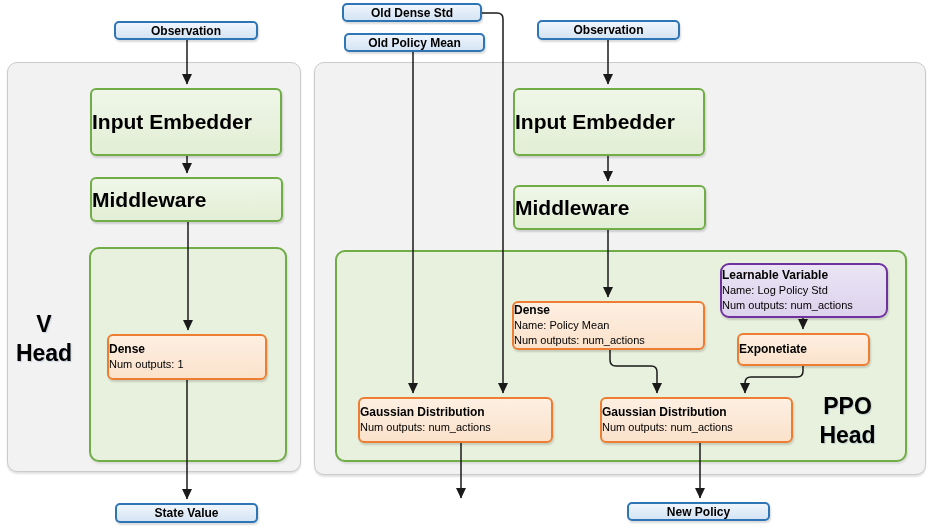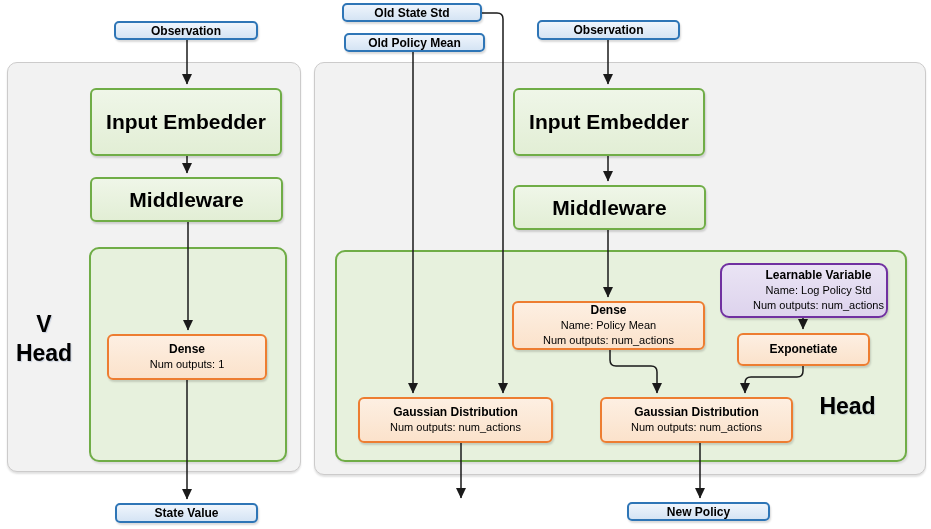--- a/index.html
+++ b/index.html
@@ -12,37 +12,37 @@
     position:absolute;background:#f2f2f2;border:1.5px solid #cccbcb;border-radius:10px;
     box-shadow:0 2px 2px rgba(0,0,0,0.12);
   }
   
   .container-green{
     position:absolute;background:#e7f1dd;border:2.5px solid #70ad47;border-radius:10px;
     box-shadow:1px 2px 2px rgba(0,0,0,0.10);
   }
   
   .node{
-    position:absolute;display:flex;flex-direction:column;align-items:center;justify-content:center;
+    position:absolute;display:flex;flex-direction:column;align-items:flex-start;justify-content:center;
     text-align:center;box-sizing:border-box;border-radius:6px;
     box-shadow:1px 2px 2px rgba(0,0,0,0.15);
   }
   .node .title{font-weight:bold;font-size:12px;line-height:15px;}
   .node .detail{font-weight:normal;font-size:11px;line-height:15px;}
   .green-node{
     background:linear-gradient(180deg,#eff6e8 0%,#e2eed5 100%);
     border:2.5px solid #70ad47;font-weight:bold;font-size:21px;
   }
   .orange-node{
     background:linear-gradient(180deg,#fdefe2 0%,#fbe2cb 100%);
     border:2.5px solid #ed7d31;
   }
   .purple-node{
     background:linear-gradient(180deg,#eae4f4 0%,#ddd3ed 100%);
-    border:2.5px solid #7030a0;border-radius:9px;padding-left:29px;
+    border:2.5px solid #7030a0;border-radius:9px;
   }
   .blue-label{
     position:absolute;display:flex;align-items:center;justify-content:center;box-sizing:border-box;
     background:linear-gradient(180deg,#eff5fc 0%,#d5e4f4 100%);
     border:2.5px solid #2e75b6;border-radius:5px;
     font-weight:bold;font-size:12px;box-shadow:1px 2px 2px rgba(0,0,0,0.15);
   }
   .head-label{
     position:absolute;text-align:center;font-weight:bold;font-size:23px;line-height:29px;
     text-shadow:1px 1px 1px rgba(120,140,180,0.35);
@@ -82,21 +82,21 @@
       <path d="M803,366 V371 Q803,377 797,377 H751 Q745,377 745,383 V393" marker-end="url(#arw)"></path>
       <path d="M461,443 V498" marker-end="url(#arw)"></path>
       <path d="M700,443 V498" marker-end="url(#arw)"></path>
     </g>
   </svg>
 
   <div class="blue-label" style="left:114px;top:21px;width:144px;height:19px;">
       <span>Observation</span>
     </div>
   <div class="blue-label" style="left:342px;top:3px;width:140px;height:19px;">
-      <span>Old State Std</span>
+      <span>Old Dense Std</span>
     </div>
   <div class="blue-label" style="left:344px;top:33px;width:141px;height:19px;align-items:flex-end;">
       <span>Old Policy Mean</span>
     </div>
   <div class="blue-label" style="left:537px;top:20px;width:143px;height:20px;">
       <span>Observation</span>
     </div>
   <div class="blue-label" style="left:115px;top:503px;width:143px;height:20px;text-align:center;">
       <span>State Value</span>
     </div>
@@ -146,16 +146,17 @@
     <span class="title">Gaussian Distribution</span>
     <span class="detail">Num outputs: num_actions</span>
   </div>
 
   <div class="node orange-node" style="left:600px;top:397px;width:193px;height:46px;">
     <span class="title">Gaussian Distribution</span>
     <span class="detail">Num outputs: num_actions</span>
   </div>
 
   <div class="head-label" style="left:805px;top:392px;width:85px;">
+    <div>PPO</div>
     <div>Head</div>
   </div>
 
 </div>
 
 </body></html>

